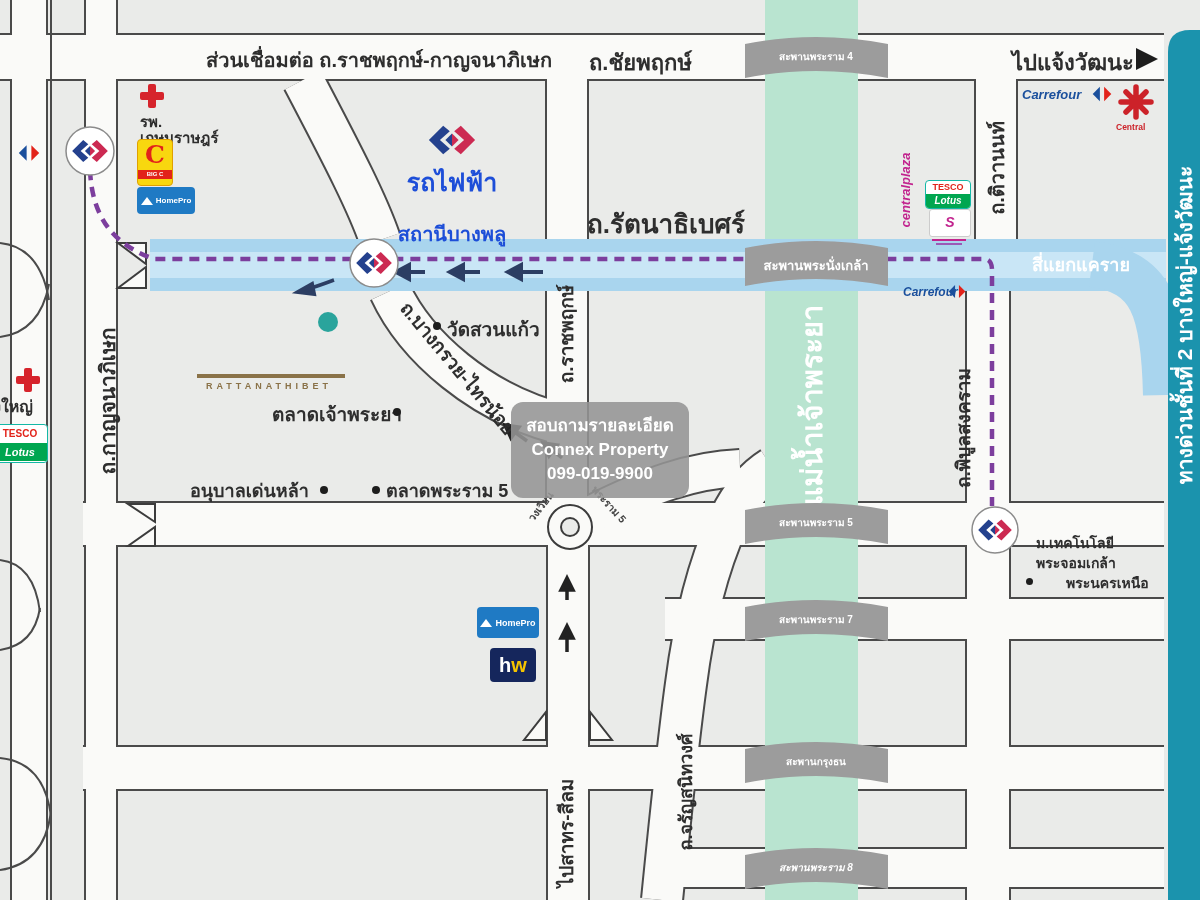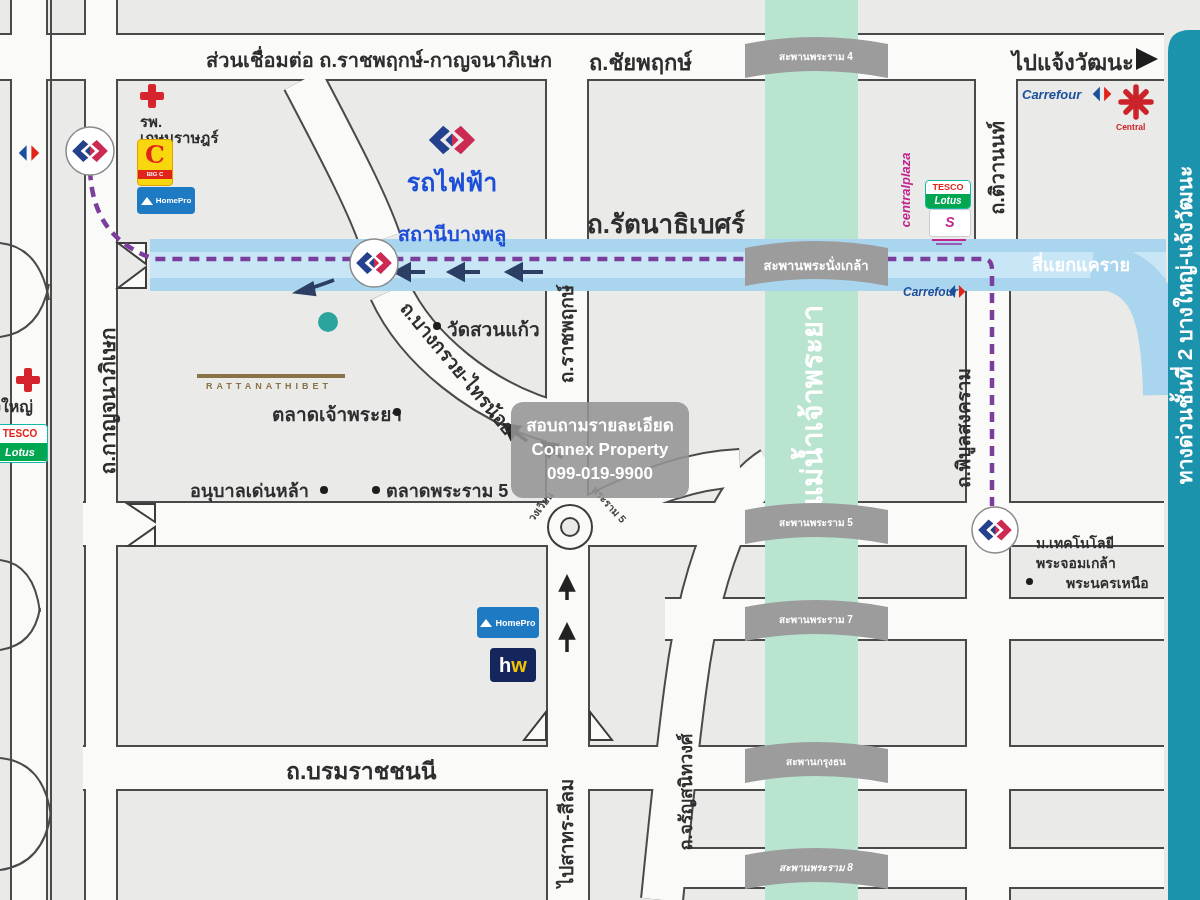--- a/index.html
+++ b/index.html
@@ -191,21 +191,20 @@
 
   <g transform="translate(1136,102)">
     <path d="M0,-15 L0,15 M-15,0 L15,0 M-10,-10 L10,10 M-10,10 L10,-10" stroke="#cc2229" stroke-width="5.5" stroke-linecap="round"></path>
   </g>
 </svg>
 
 <div class="lbl" style="left:206px;top:44px;font-size:20px;">ส่วนเชื่อมต่อ ถ.ราชพฤกษ์-กาญจนาภิเษก</div>
 <div class="lbl" style="left:589px;top:45px;font-size:22px;">ถ.ชัยพฤกษ์</div>
 <div class="lbl" style="left:1012px;top:45px;font-size:22px;">ไปแจ้งวัฒนะ</div>
 <div class="lbl" style="left:587px;top:203px;font-size:26px;">ถ.รัตนาธิเบศร์</div>
-<div class="lbl" style="left:286px;top:753px;font-size:23px;">ถ.บรมราชชนนี</div>
 <div class="lbl wlbl" style="left:1032px;top:250px;font-size:18px;">สี่แยกแคราย</div>
 
 <div class="vlbl" style="left:107px;top:401px;font-size:21px;">ถ.กาญจนาภิเษก</div>
 <div class="vlbl" style="left:566px;top:334px;font-size:19px;">ถ.ราชพฤกษ์</div>
 <div class="vlbl" style="left:997px;top:168px;font-size:20px;">ถ.ติวานนท์</div>
 <div class="vlbl" style="left:963px;top:428px;font-size:19px;">ถ.พิบูลสงคราม</div>
 <div class="vlbl" style="left:685px;top:792px;font-size:18px;">ถ.จรัญสนิทวงศ์</div>
 <div class="vlbl" style="left:566px;top:833px;font-size: 19px;">ไปสาทร-สีลม</div>
 <div class="vlbl wlbl" style="left:812px;top:405px;font-size:29px;">แม่น้ำเจ้าพระยา</div>
 <div class="vlbl wlbl" style="left:1184px;top:325px;font-size:21px;">ทางด่วนชั้นที่ 2 บางใหญ่-แจ้งวัฒนะ</div>

